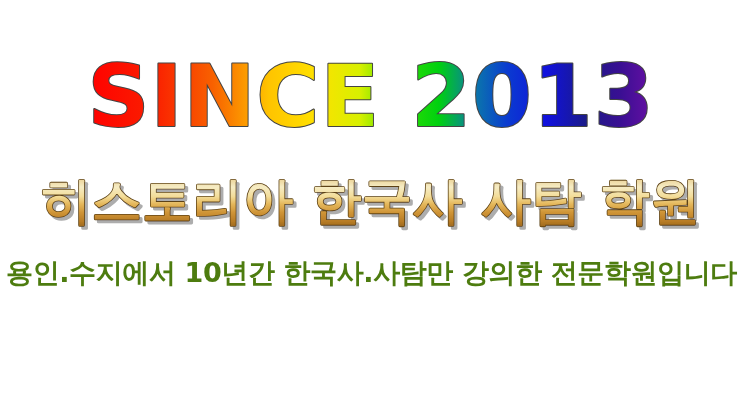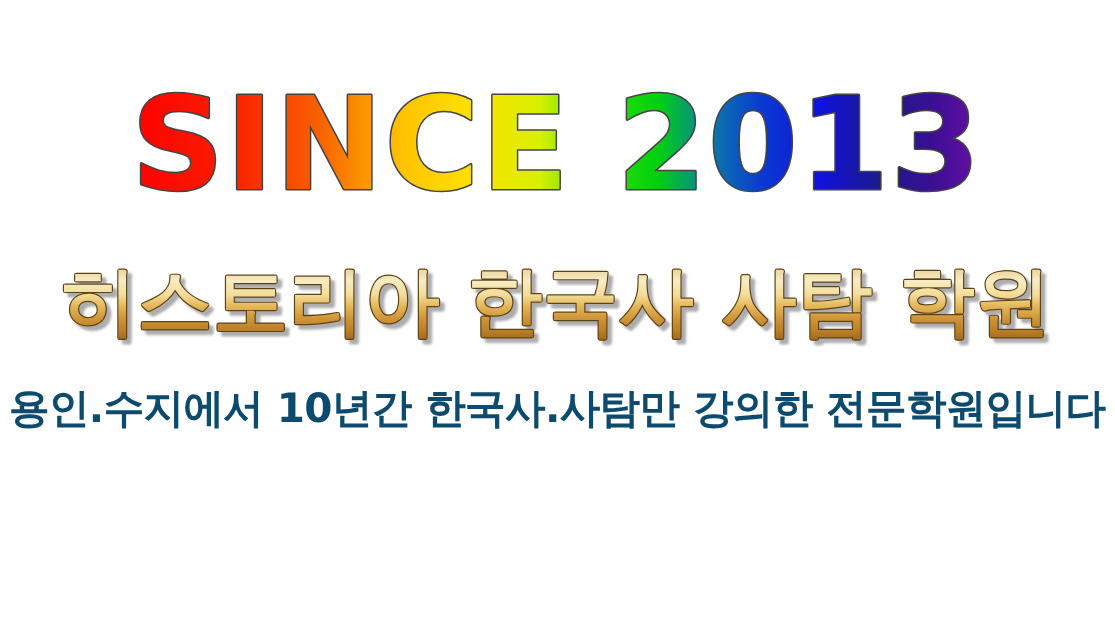--- a/index.html
+++ b/index.html
@@ -89,21 +89,21 @@
     height: 40px;
     display: flex;
     align-items: center;
     justify-content: center;
   }
 
   .tagline-text {
     font-family: "DejaVu Sans", "Liberation Sans", sans-serif;
     font-size: 27px;
     font-weight: 700;
-    color: #0c4a6e;
+    color: #4d7c0f;
     letter-spacing: -0.4px;
     white-space: nowrap;
     line-height: 1;
   }
 
   
   .blank-area {
     position: absolute;
     left: 0;
     top: 300px;

